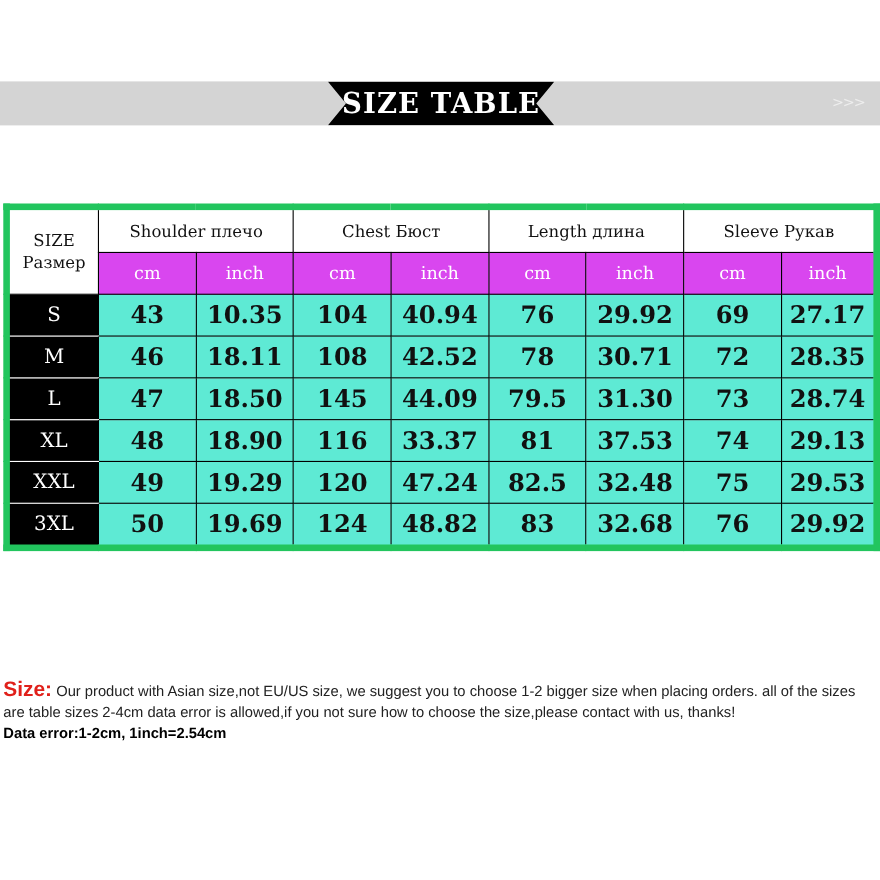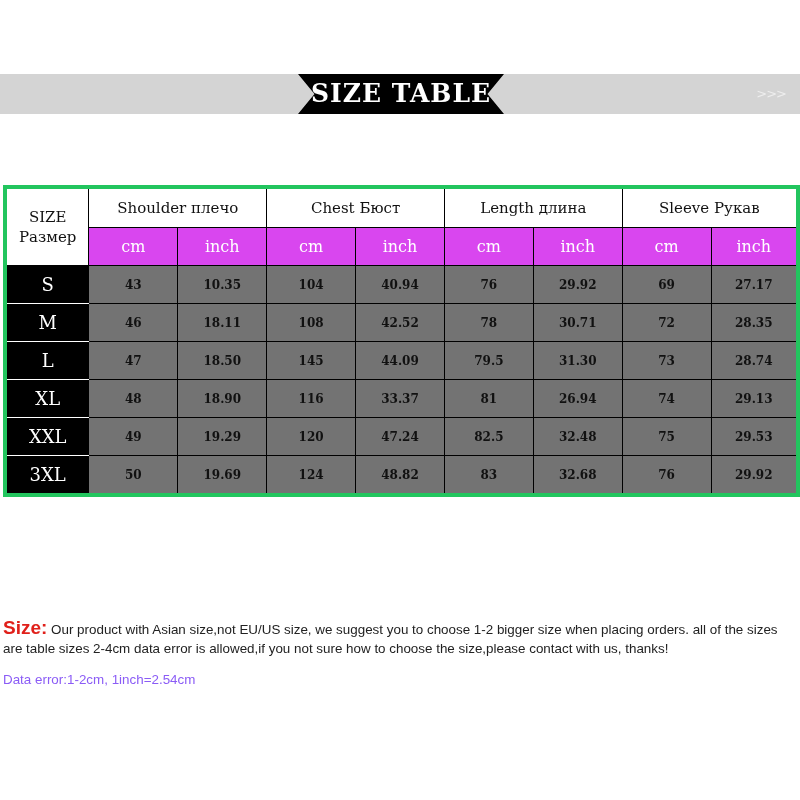--- a/index.html
+++ b/index.html
@@ -4,31 +4,31 @@
 <style>
   html, body { margin:0; padding:0; background:#ffffff; }
   body { width:800px; height:800px; position:relative; overflow:hidden; font-family:"DejaVu Serif", serif; }
   .banner { position:absolute; left:0; top:74px; width:800px; height:40px; background:#d4d4d4; }
   .banner-ribbon { position:absolute; left:298px; top:74px; width:206px; height:40px; background:#000;
     clip-path: polygon(0 0, 100% 0, 92% 50%, 100% 100%, 0 100%, 8% 50%); }
   .banner-title { position:absolute; left:298px; top:74px; width:206px; height:40px; line-height:40px; text-align:center;
     color:#fff; font-family:"DejaVu Serif", serif; font-weight:bold; font-size:25px; letter-spacing:1px; transform:scaleY(1.05); }
   .banner-arrows { position:absolute; right:14px; top:74px; height:40px; line-height:40px; color:#eeeeee; font-size:13px; font-family:"DejaVu Sans", sans-serif; letter-spacing:-1px; }
 
-  table.size { position:absolute; left:3px; top:185px; border-collapse:collapse; border:4px solid #22c55e; }
+  table.size { position:absolute; left:3px; top:185px; border-collapse:collapse; border:6px solid #22c55e; }
   table.size td { border:1px solid #000; text-align:center; padding:0; font-family:"DejaVu Serif", serif; }
   .h1 td { height:38px; font-size:15px; color:#111; background:#fff; }
   .h2 td { height:37px; background:#d946ef; color:#fff; font-size:16px; border-color:#fff #000 #000 #fff; }
   .corner { background:#fff; font-size:14px; line-height:20px; color:#111; }
-  .drow td { height:37px; font-size:12px; font-weight:bold; color:#111; background:#737373; }
+  .drow td { height:37px; font-size:22px; font-weight:bold; color:#111; background:#5eead4; }
   .drow td.szc { background:#000; color:#fff; font-weight:normal; font-size:18px; border-color:#fff #000 #fff #000; }
 
   .notes { position:absolute; left:3px; top:618px; width:797px; font-family:"Liberation Sans", sans-serif; font-size:13.4px; line-height:19px; color:#222; }
   .notes .lbl { color:#e0201a; font-weight:bold; font-size:19px; }
-  .notes .bold { font-weight:normal; color:#8b5cf6;margin-top:12px; }
+  .notes .bold { font-weight:bold; color:#000000; }
 </style>
 </head>
 <body>
 
 <div class="banner"></div>
 <div class="banner-ribbon"></div>
 <div class="banner-title">SIZE TABLE</div>
 <div class="banner-arrows">&gt;&gt;&gt;</div>
 
 <table class="size">
@@ -97,21 +97,21 @@
     <td>73</td>
     <td>28.74</td>
   </tr>
   <tr class="drow">
     <td class="szc">XL</td>
     <td>48</td>
     <td>18.90</td>
     <td>116</td>
     <td>33.37</td>
     <td>81</td>
-    <td>26.94</td>
+    <td>37.53</td>
     <td>74</td>
     <td>29.13</td>
   </tr>
   <tr class="drow">
     <td class="szc">XXL</td>
     <td>49</td>
     <td>19.29</td>
     <td>120</td>
     <td>47.24</td>
     <td>82.5</td>

